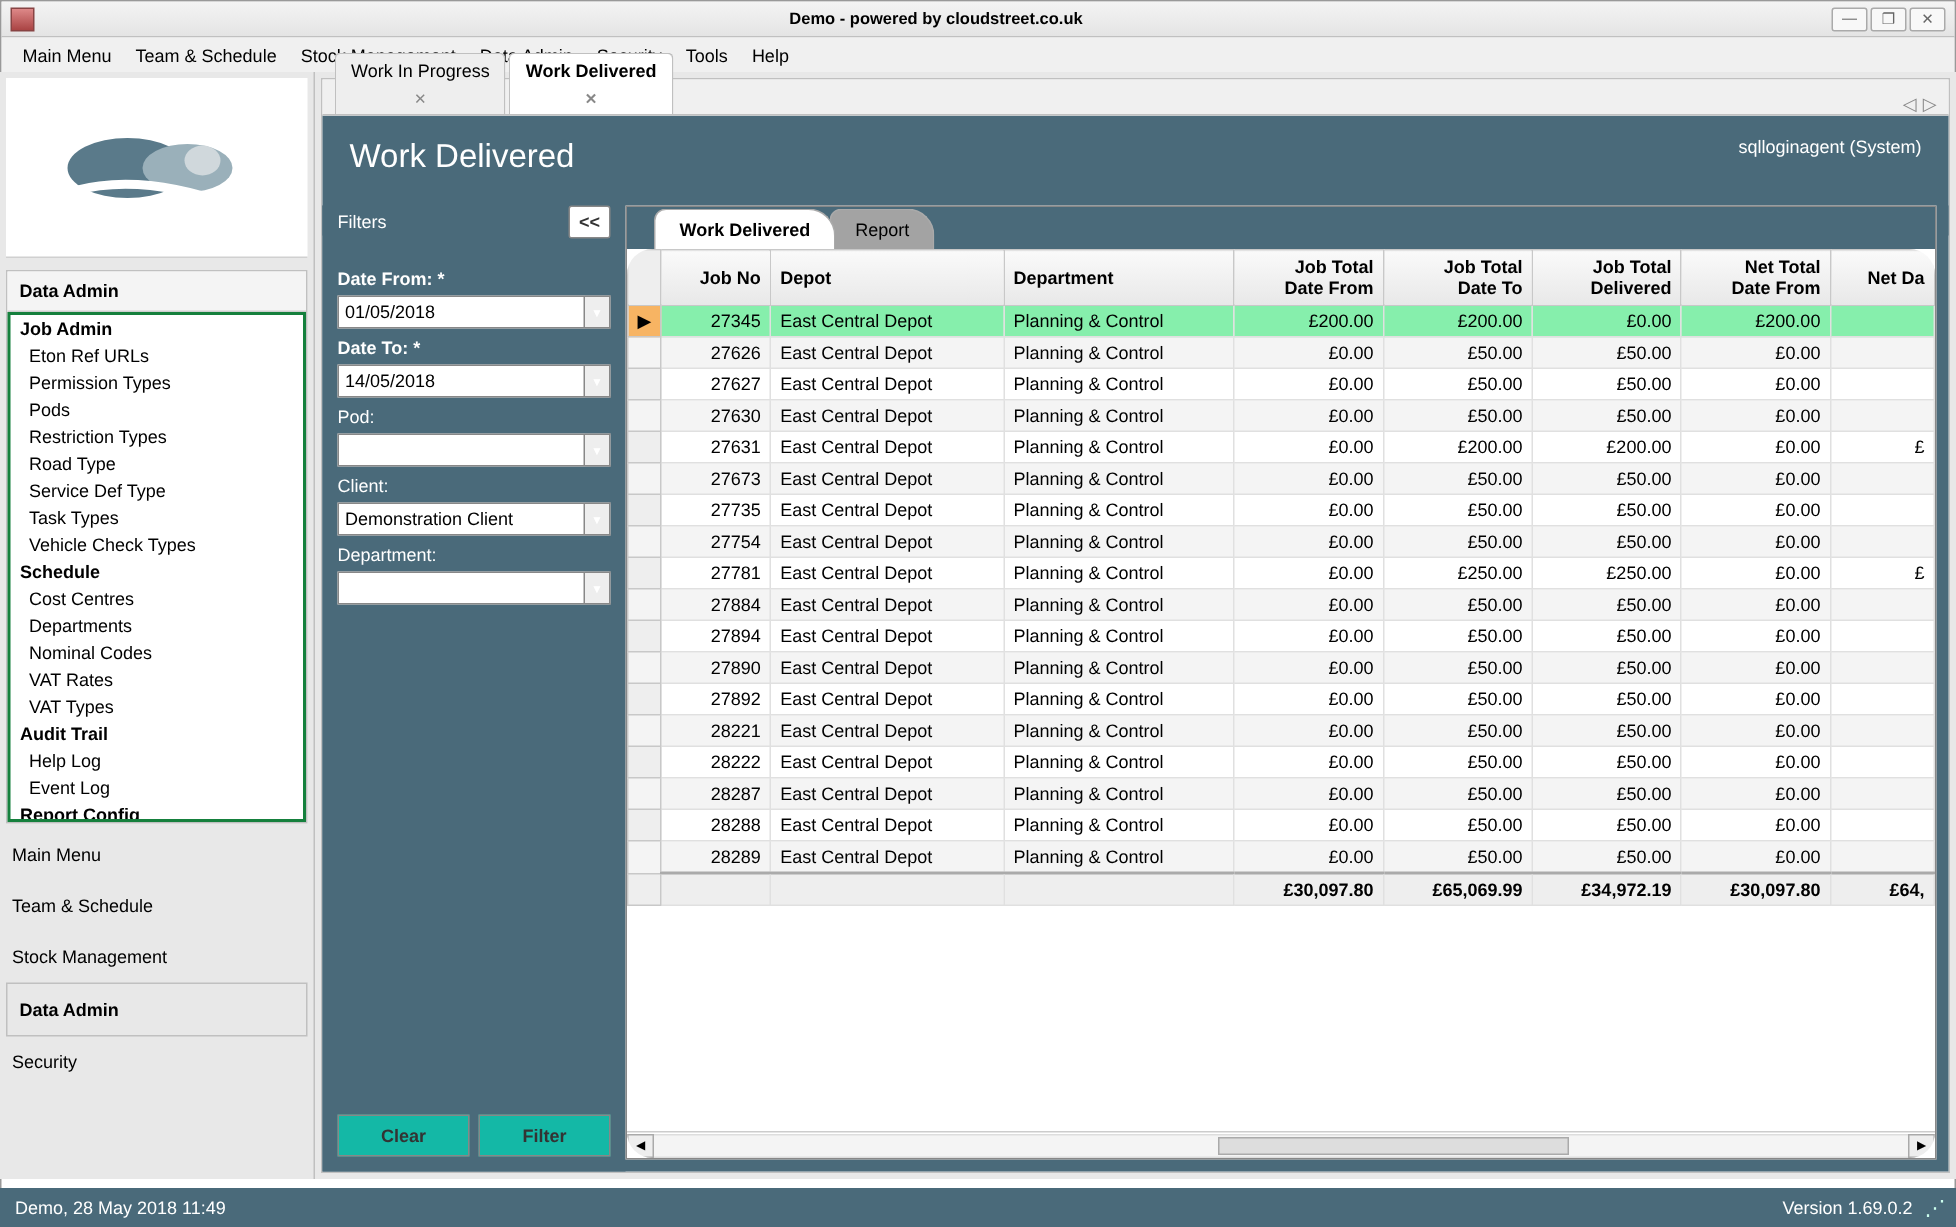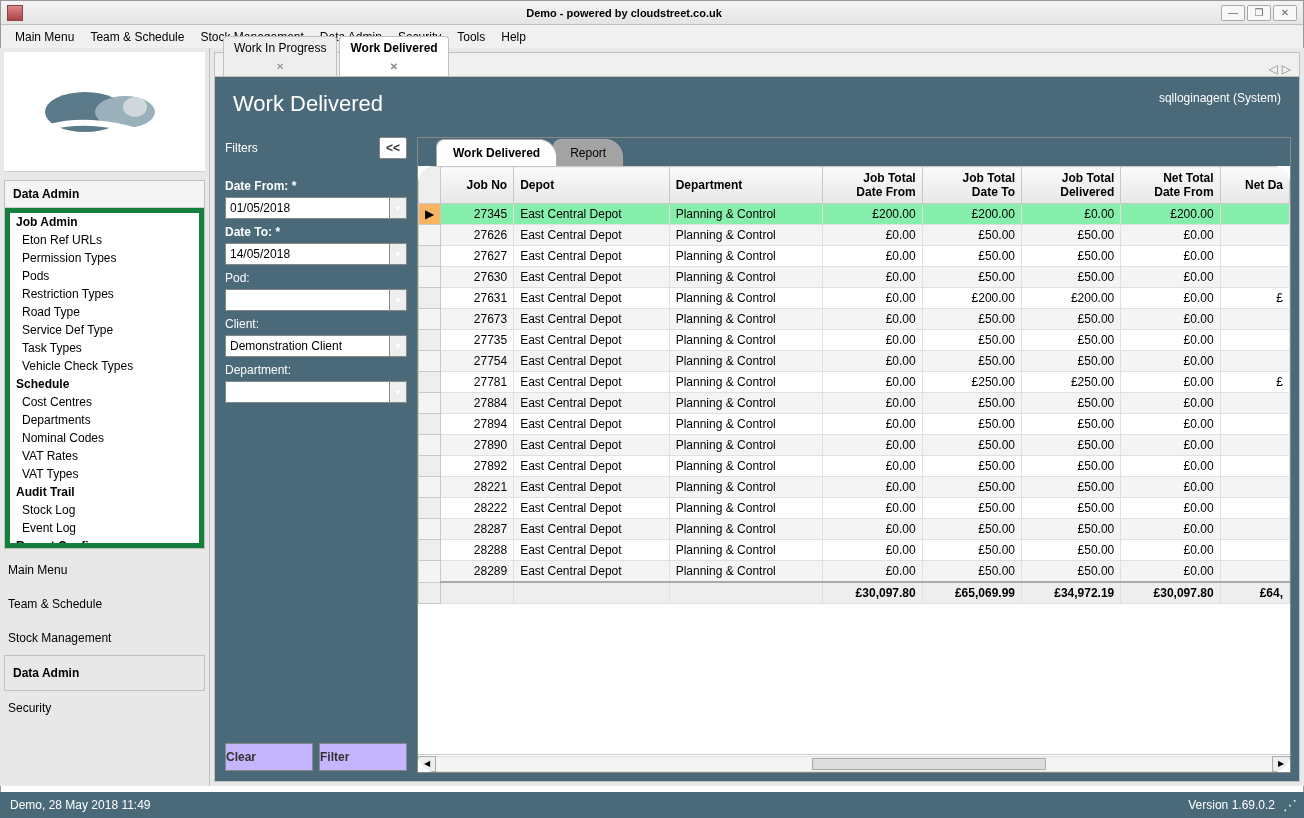--- a/index.html
+++ b/index.html
@@ -16,21 +16,21 @@
 .menubar .mitem { padding:4px 8px; cursor:default;}
 
 
 .client { position:absolute; top:48px; left:0; right:0; bottom:32px; display:flex; background:#e8e8e8;}
 
 
 .leftpanel { width:210px; background:#e8e8e8; border-right:1px solid #c0c0c0; display:flex; flex-direction:column;}
 .logo { height:120px; display:flex; align-items:center; justify-content:center; border-bottom:1px solid #d0d0d0; background:#fff; margin:4px;}
 .navgroup { margin:4px; border:1px solid #c0c0c0; background:#fff; flex:0 0 auto;}
 .navgroup .hd { padding:6px 8px; font-weight:bold; background:#f4f4f4; border-bottom:1px solid #d0d0d0;}
-.navlist { height:340px; overflow-y:scroll; background:#fff; border:5px solid #15803d; margin:0;}
+.navlist { height:340px; overflow-y:scroll; background:#fff; border:2px solid #15803d; margin:0;}
 .navlist .ni { padding:2px 12px; cursor:default; white-space:nowrap;}
 .navlist .ni.cat { font-weight:bold; padding-left:6px;}
 .navbtn { padding:10px 8px; cursor:default;}
 .navbtn.sel { background:#e8e8e8; border:1px solid #c0c0c0; font-weight:bold; margin:0 4px;}
 
 
 .content { flex:1; display:flex; flex-direction:column; margin:4px; background:#fff; border:1px solid #c0c0c0;}
 
 
 .tabstrip { height:24px; display:flex; align-items:flex-end; background:#f0f0f0; border-bottom:1px solid #c0c0c0; padding-left:8px; position:relative;}
@@ -50,21 +50,21 @@
 
 .filters { width:202px; background:#4a6a7a; color:#fff; padding:0px 10px 10px 10px; display:flex; flex-direction:column;}
 .filters .fhd { font-size:18px; font-weight:normal; margin-bottom:14px; display:flex; justify-content:space-between; align-items:center;}
 .filters .collapse { background:#fff; color:#333; border:1px solid #888; padding:3px 6px; font-weight:bold; border-radius:2px;}
 .filters label { display:block; margin:6px 0 4px 0; font-size:12px;}
 .filters label .req{ font-weight:bold;}
 .filters .inp { display:flex;}
 .filters .inp input, .filters .inp .sel { flex:1; height:22px; border:1px solid #888; padding:0 4px; font-size:12px; background:#fff;}
 .filters .inp .dd { width:18px; background:#eee; border:1px solid #888; border-left:none; display:flex; align-items:center; justify-content:center; font-size:8px;}
 .filters .btnrow { margin-top:auto; display:flex; gap:6px; padding-top:10px;}
-.filters .btn { flex:1; background:#c4b5fd; border:1px solid #888; padding:6px 0; text-align:left; font-weight:bold; color:#333; cursor:default;}
+.filters .btn { flex:1; background:#14b8a6; border:1px solid #888; padding:6px 0; text-align:center; font-weight:bold; color:#333; cursor:default;}
 
 
 .dataarea { flex:1; background:#fff; margin:0 8px 8px 0; display:flex; flex-direction:column; border:1px solid #888;}
 .innertabs { height:28px; display:flex; align-items:flex-end; padding-left:18px; background:#4a6a7a;}
 .innertab { padding:6px 16px; background:#a3a3a3; border:1px solid #aaa; border-bottom:none; border-radius:8px 18px 0 0; margin-right:-4px; position:relative;}
 .innertab.active { background:#fff; font-weight:bold; z-index:2;}
 
 
 .gridwrap { flex:1; display:flex; flex-direction:column; background:#fff; position:relative; overflow:hidden;border-radius:17px;}
 .grid { flex:1; overflow:auto;}
@@ -132,21 +132,21 @@
           <div class="ni">Service Def Type</div>
           <div class="ni">Task Types</div>
           <div class="ni">Vehicle Check Types</div>
           <div class="ni cat">Schedule</div>
           <div class="ni">Cost Centres</div>
           <div class="ni">Departments</div>
           <div class="ni">Nominal Codes</div>
           <div class="ni">VAT Rates</div>
           <div class="ni">VAT Types</div>
           <div class="ni cat">Audit Trail</div>
-          <div class="ni">Stock Log</div>
+          <div class="ni">Help Log</div>
           <div class="ni">Event Log</div>
           <div class="ni cat">Report Config</div>
         </div>
     </div>
     <div id="navbtns">
         <div class="navbtn">Main Menu</div>
         <div class="navbtn">Team &amp; Schedule</div>
         <div class="navbtn">Stock Management</div>
         <div class="navbtn sel">Data Admin</div>
         <div class="navbtn">Security</div>

